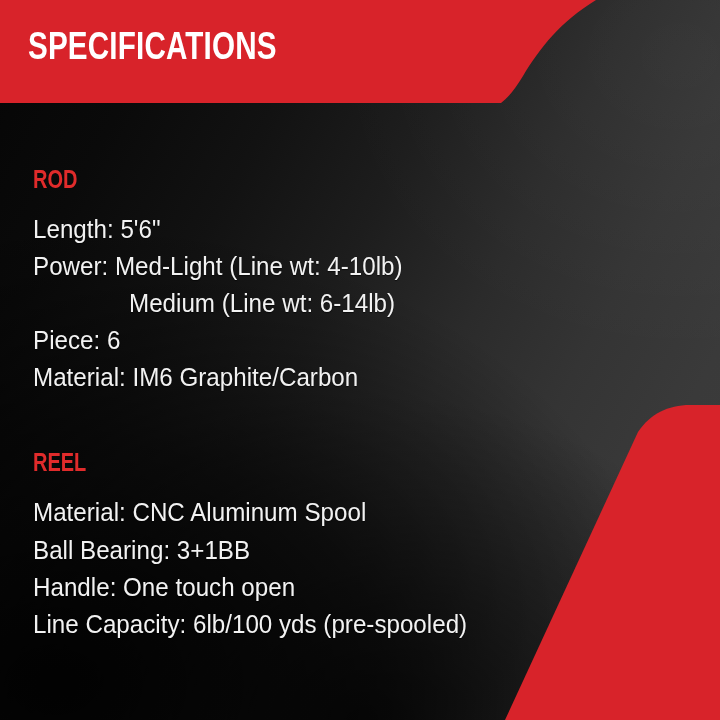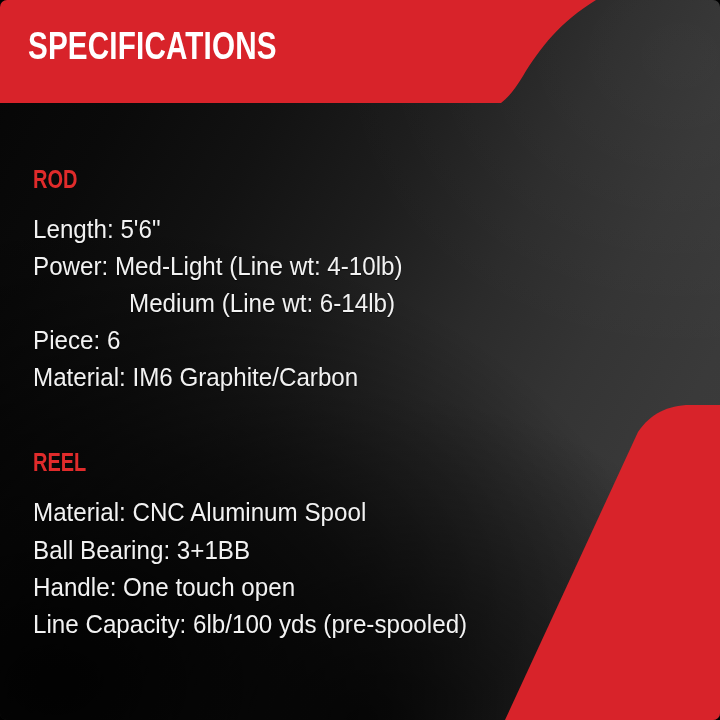--- a/index.html
+++ b/index.html
@@ -7,21 +7,20 @@
     padding: 0;
     background: #000;
   }
   #canvas {
     position: relative;
     width: 720px;
     height: 720px;
     overflow: hidden;
     background: #000000;
     font-family: "Liberation Sans", sans-serif;
-    border-radius: 7px;
   }
 
   
   .bg-gradient {
     position: absolute;
     left: 0; top: 0;
     width: 720px; height: 720px;
     background:
       linear-gradient(118deg,
         #050505 0%,

